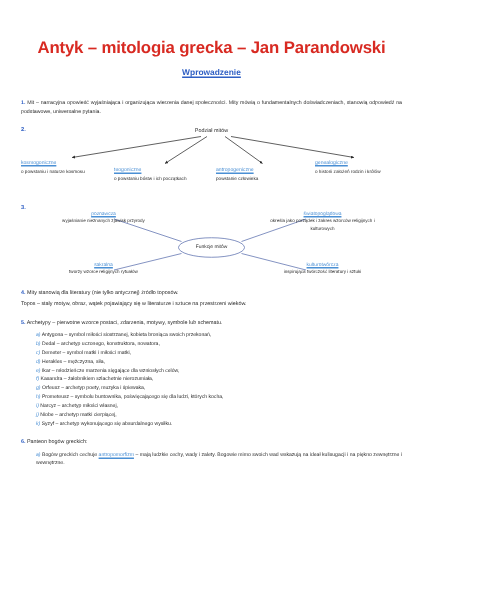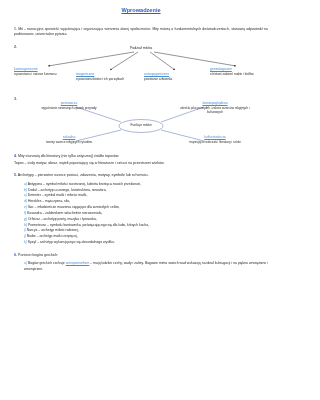--- a/index.html
+++ b/index.html
@@ -212,20 +212,21 @@
   .sec6-sub .letter {
     color: #4a8fd4;
     font-style: italic;
   }
 </style>
 </head>
 <body>
 
 <div class="page">
 
+  <h1 class="doc-title">Antyk – mitologia grecka – Jan Parandowski</h1>
   <div class="doc-subtitle">Wprowadzenie</div>
 
   <div class="sec1">
     <p class="para"><span class="num">1.</span> <span>Mit – narracyjna opowieść wyjaśniająca i organizująca wierzenia danej społeczności. Mity mówią o fundamentalnych doświadczeniach, stanowią odpowiedź na podstawowe, uniwersalne pytania.</span></p>
   </div>
 
   <div class="diagram1">
     <span class="d1-marker">2.</span>
     <span class="d1-root">Podział mitów</span>
 

